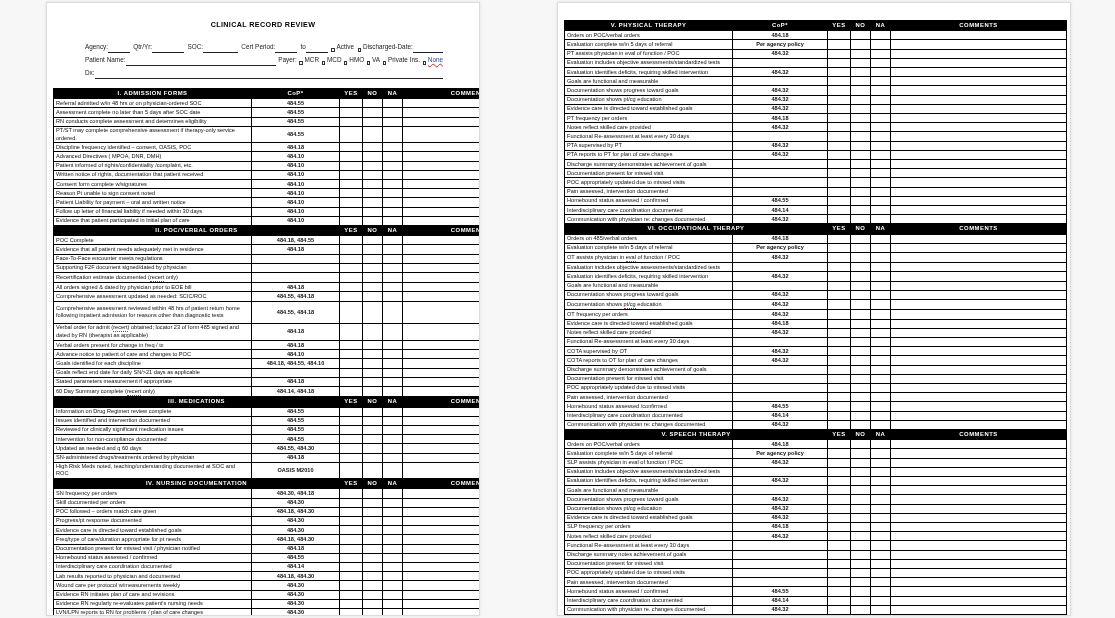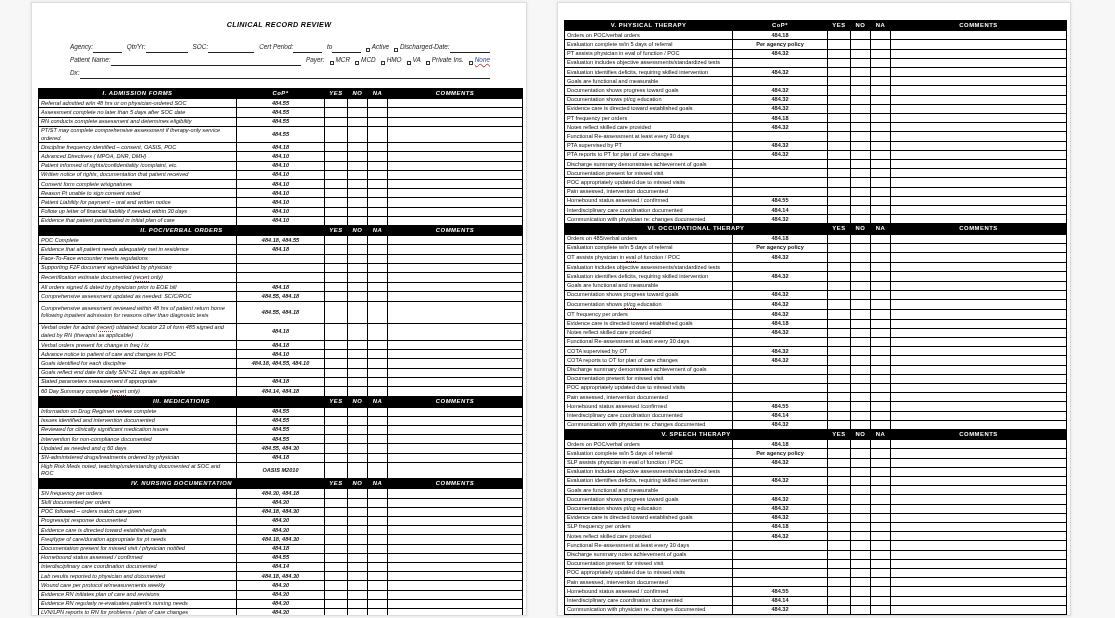--- a/index.html
+++ b/index.html
@@ -16,21 +16,21 @@
     background: #f7f7f7;
   }
   .page {
     position: absolute;
     top: 2px;
     background: #ffffff;
     border: 1px solid #dcdcdc;
     box-shadow: 0 0 3px rgba(0,0,0,0.10);
     overflow: hidden;
   }
-  #page-left  { left: 31px;  width: 496px; height: 614px; font-style: italic; }
+  #page-left  { left: 46px;  width: 434px; height: 614px; }
   #page-right { left: 557px; width: 514px; height: 614px; }
 
   .page-inner { padding: 0 6px; }
 
   
   .doc-title {
     text-align: center;
     font-size: 7.2px;
     font-weight: bold;
     letter-spacing: 0.35px;

